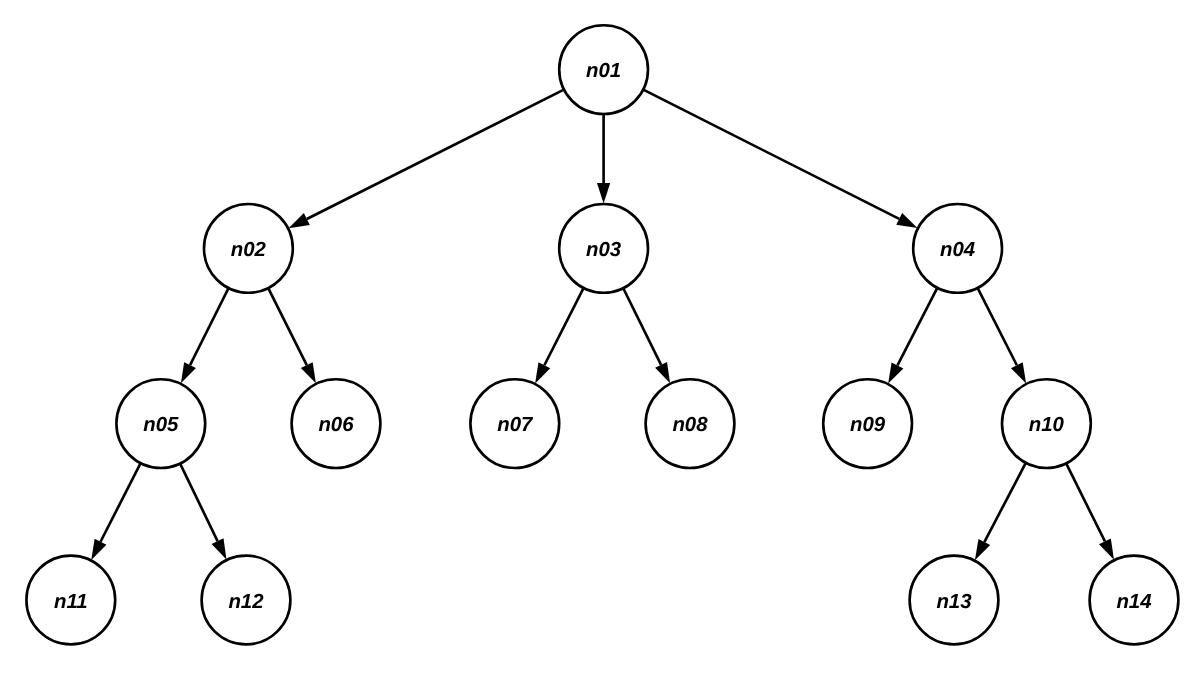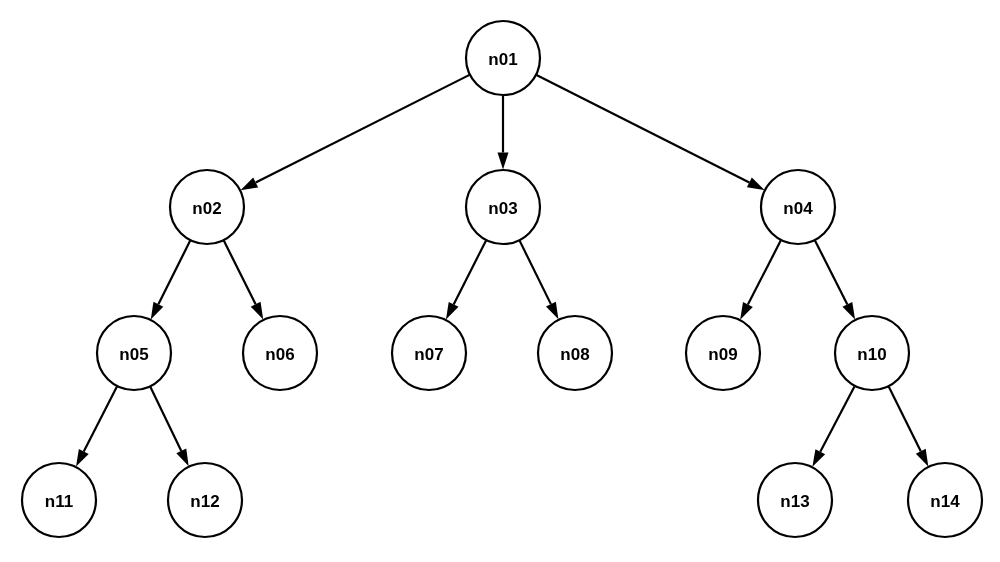--- a/index.html
+++ b/index.html
@@ -9,20 +9,21 @@
   }
   body {
     font-family: "Liberation Sans", sans-serif;
   }
   #diagram-root {
     position: relative;
     width: 1000px;
     height: 562px;
     background: #ffffff;
     overflow: hidden;
+    font-style: italic;
   }
   svg#tree-svg {
     display: block;
     width: 1000px;
     height: 562px;
   }
   .node-circle {
     fill: #ffffff;
     stroke: #000000;
     stroke-width: 2.2;

